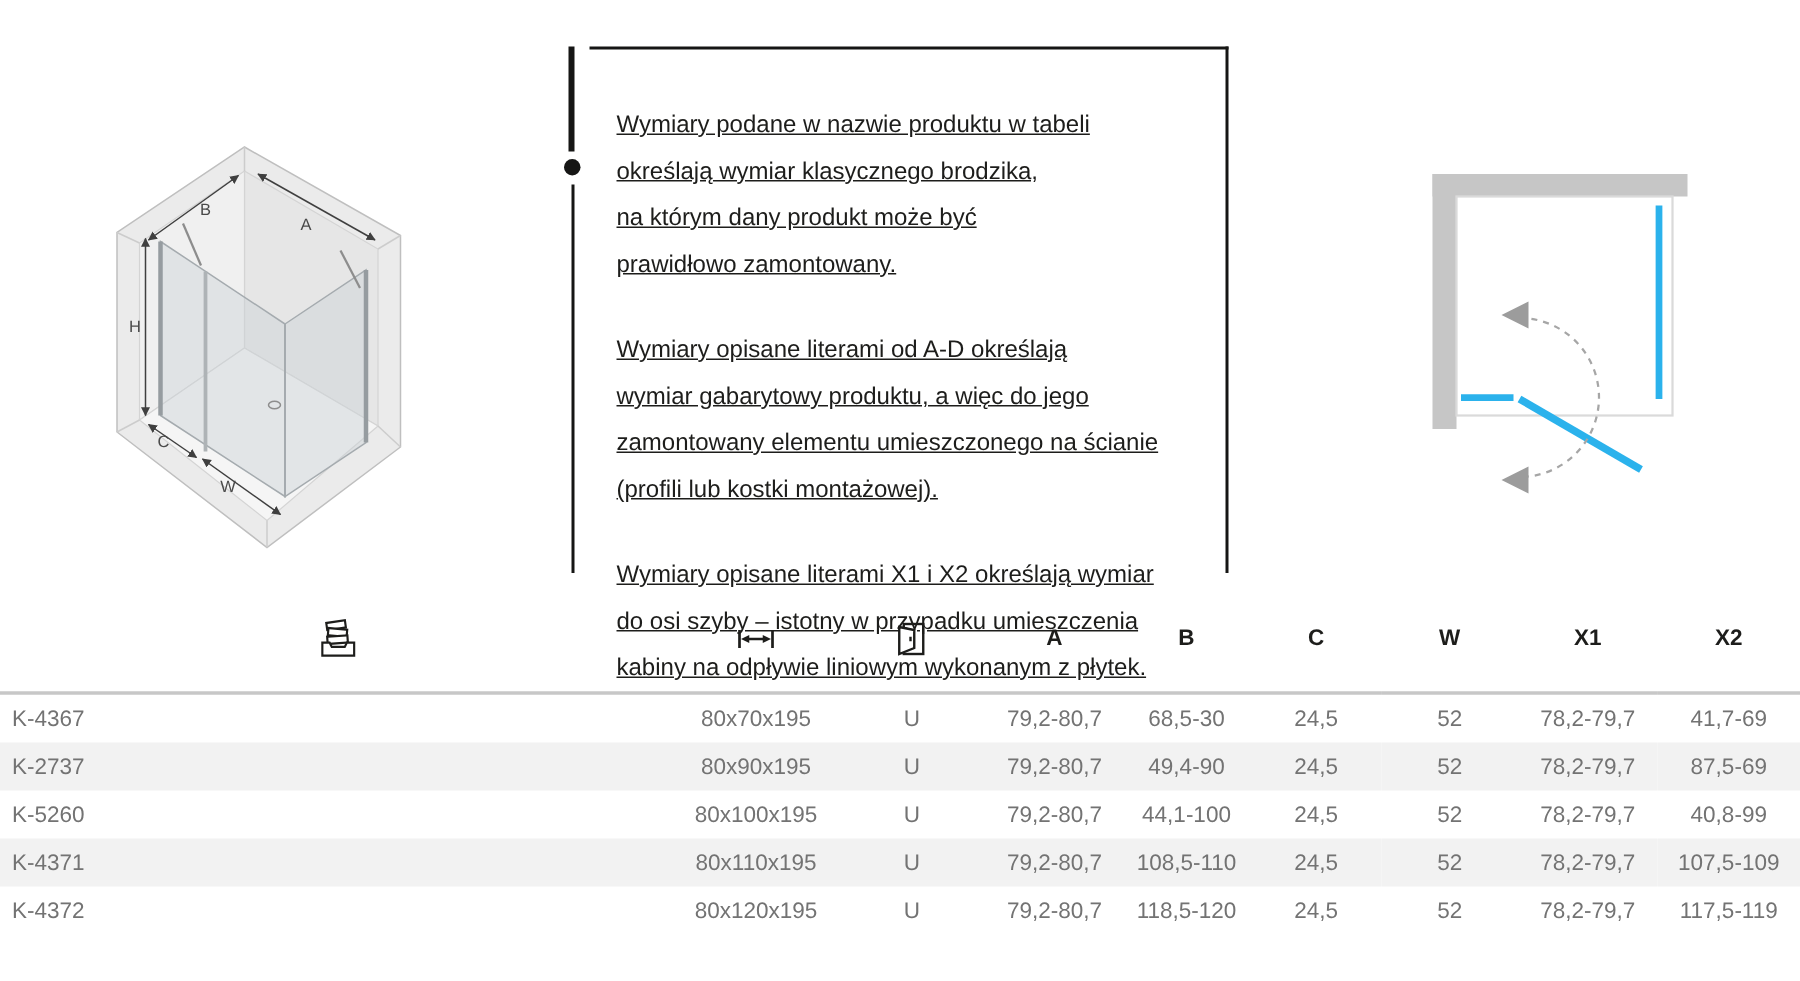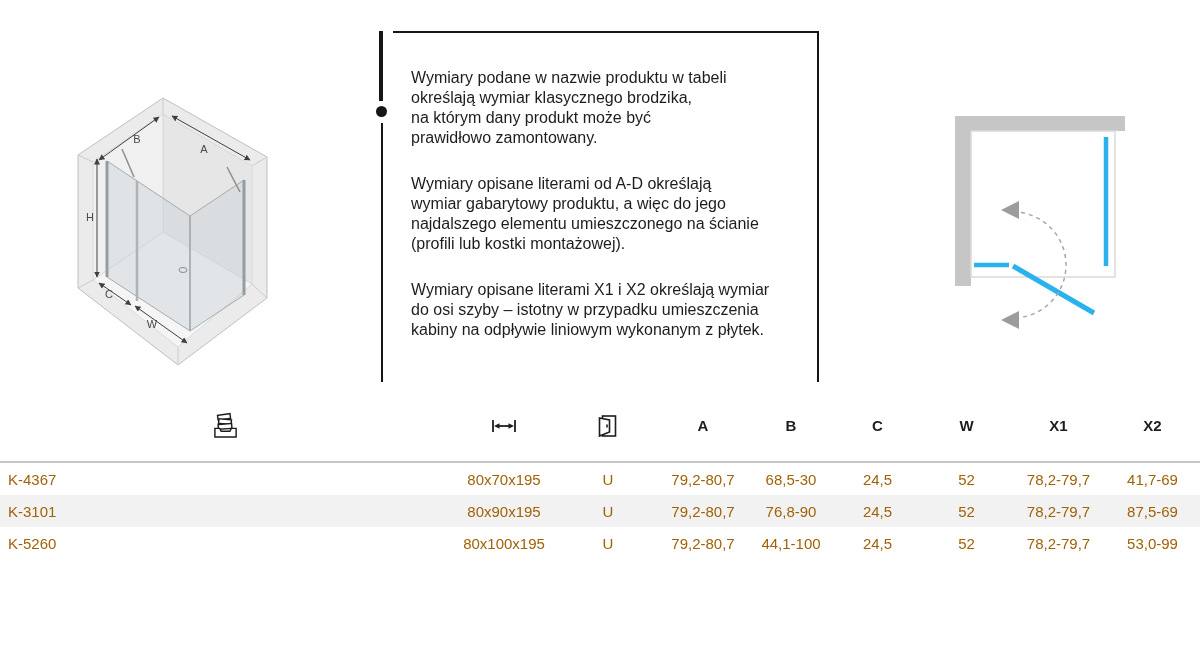--- a/index.html
+++ b/index.html
@@ -10,38 +10,38 @@
   }
   
   .iso-svg { position:absolute; left:55px; top:78px; width:245px; height:300px; }
   .dim-label { font-size:11px; fill:#4a4a4a; font-family:"Liberation Sans",sans-serif; }
   
   .info-box {
     position:absolute; left:393px; top:31px; width:426px; height:351px;
     border-top:2px solid #161615; border-right:2px solid #161615;
     box-sizing:border-box; padding:35px 14px 0 18px;
   }
-  .info-box p { margin:0 0 26px 0; font-size:16px; line-height:20px; white-space:pre-line; }
+  .info-box p { margin:0 0 26px 0; font-size:16px; line-height:31px; white-space:pre-line;text-decoration:underline; }
   .mark-thick { position:absolute; left:379px; top:31px; width:4px; height:70px; background:#161615; }
   .mark-dot   { position:absolute; left:376px; top:106px; width:11px; height:11px; border-radius:50%; background:#161615; }
   .mark-thin  { position:absolute; left:381px; top:123px; width:2px; height:259px; background:#161615; }
   
   .topview-svg { position:absolute; left:938px; top:98px; width:225px; height:245px; }
   
   .spec-table {
     position:absolute; left:0; top:398px; width:1200px;
     border-collapse:collapse; table-layout:fixed;
   }
   .spec-table th {
     height:55px; vertical-align:middle; text-align:center;
     font-size:15px; font-weight:bold; color:#1d1d1b;
     border-bottom:2px solid #c7c7c7; padding:0 0 8px 0;
   }
   .spec-table td {
-    height:32px; text-align:center; font-size:15px; padding:0; color:#a16207;
+    height:32px; text-align:center; font-size:15px; padding:0; color:#737373;
   }
   .spec-table td.model { text-align:left; padding-left:8px; }
   .spec-table tbody tr:nth-child(even) { background:#f2f2f2; }
   .hdr-icon { vertical-align:middle; }
 </style>
 </head>
 <body>
 
 <svg class="iso-svg" viewBox="55 78 245 300">
   <defs>
@@ -96,21 +96,21 @@
 <div class="mark-thin"></div>
 <div class="info-box">
 
     <p>Wymiary podane w nazwie produktu w tabeli
 określają wymiar klasycznego brodzika,
 na którym dany produkt może być
 prawidłowo zamontowany.</p>
 
     <p>Wymiary opisane literami od A-D określają
 wymiar gabarytowy produktu, a więc do jego
-najdalszego elementu umieszczonego na ścianie
+zamontowany elementu umieszczonego na ścianie
 (profili lub kostki montażowej).</p>
 
     <p>Wymiary opisane literami X1 i X2 określają wymiar
 do osi szyby – istotny w przypadku umieszczenia
 kabiny na odpływie liniowym wykonanym z płytek.</p>
 
 </div>
 
 <svg class="topview-svg" viewBox="938 98 225 245">
   <rect x="955" y="116" width="170" height="15" fill="#c6c6c6"></rect>
@@ -183,39 +183,61 @@
         <td>79,2-80,7</td>
         <td>68,5-30</td>
         <td>24,5</td>
         <td>52</td>
         <td>78,2-79,7</td>
         <td>41,7-69</td>
       </tr>
 
 
       <tr>
-        <td class="model">K-3101</td>
+        <td class="model">K-2737</td>
         <td>80x90x195</td>
         <td>U</td>
         <td>79,2-80,7</td>
-        <td>76,8-90</td>
+        <td>49,4-90</td>
         <td>24,5</td>
         <td>52</td>
         <td>78,2-79,7</td>
         <td>87,5-69</td>
       </tr>
 
       <tr>
         <td class="model">K-5260</td>
         <td>80x100x195</td>
         <td>U</td>
         <td>79,2-80,7</td>
         <td>44,1-100</td>
         <td>24,5</td>
         <td>52</td>
         <td>78,2-79,7</td>
-        <td>53,0-99</td>
-      </tr>
-
-
+        <td>40,8-99</td>
+      </tr>
+
+      <tr>
+        <td class="model">K-4371</td>
+        <td>80x110x195</td>
+        <td>U</td>
+        <td>79,2-80,7</td>
+        <td>108,5-110</td>
+        <td>24,5</td>
+        <td>52</td>
+        <td>78,2-79,7</td>
+        <td>107,5-109</td>
+      </tr>
+
+      <tr>
+        <td class="model">K-4372</td>
+        <td>80x120x195</td>
+        <td>U</td>
+        <td>79,2-80,7</td>
+        <td>118,5-120</td>
+        <td>24,5</td>
+        <td>52</td>
+        <td>78,2-79,7</td>
+        <td>117,5-119</td>
+      </tr>
 
   </tbody>
 </table>
 
 </body></html>

